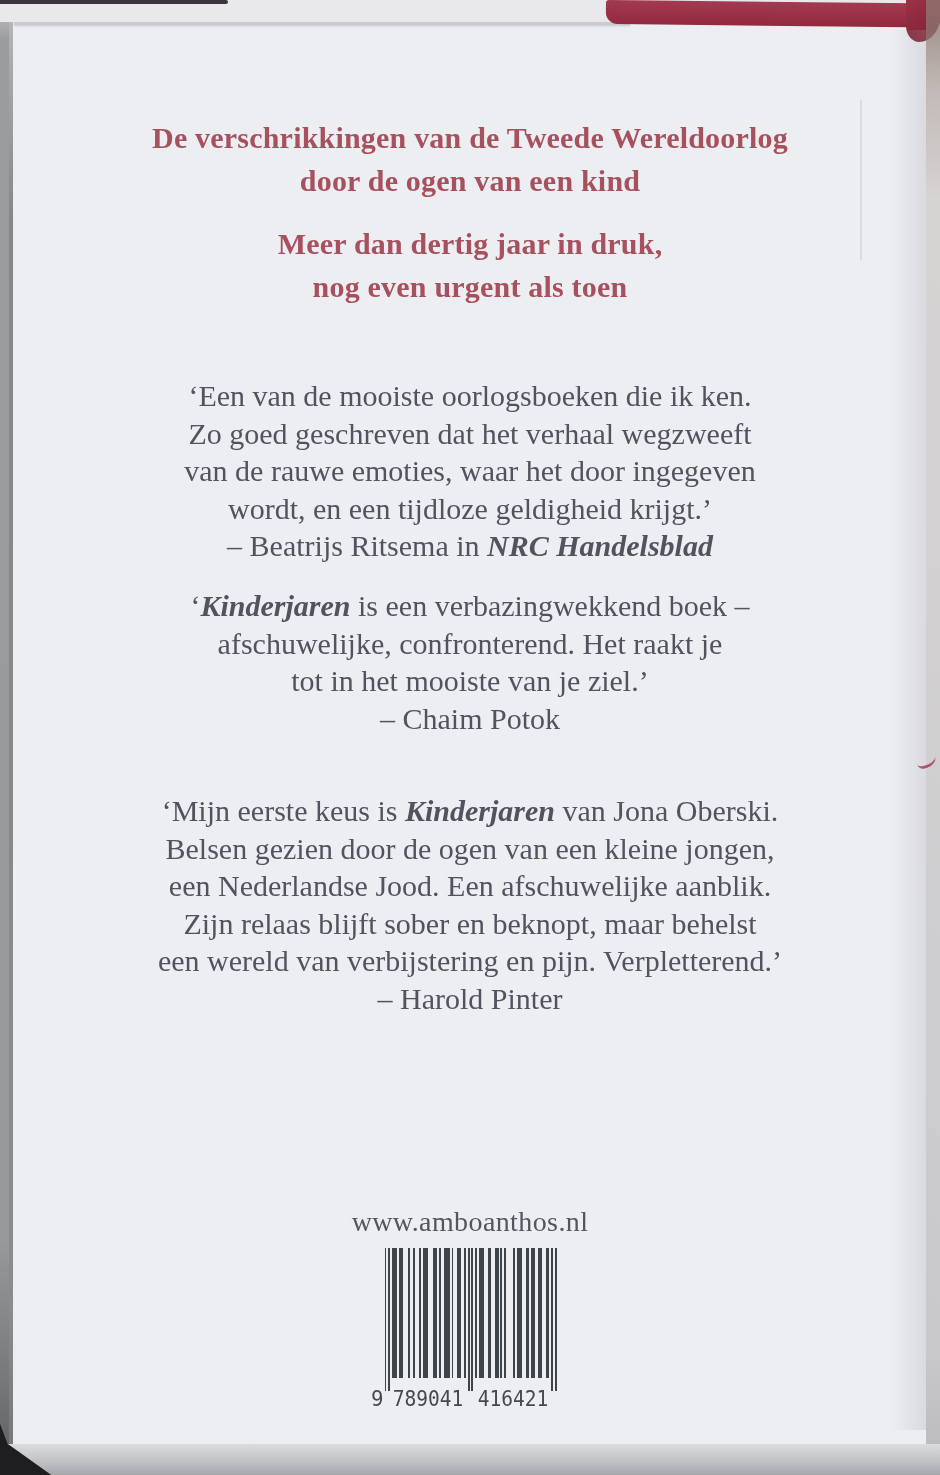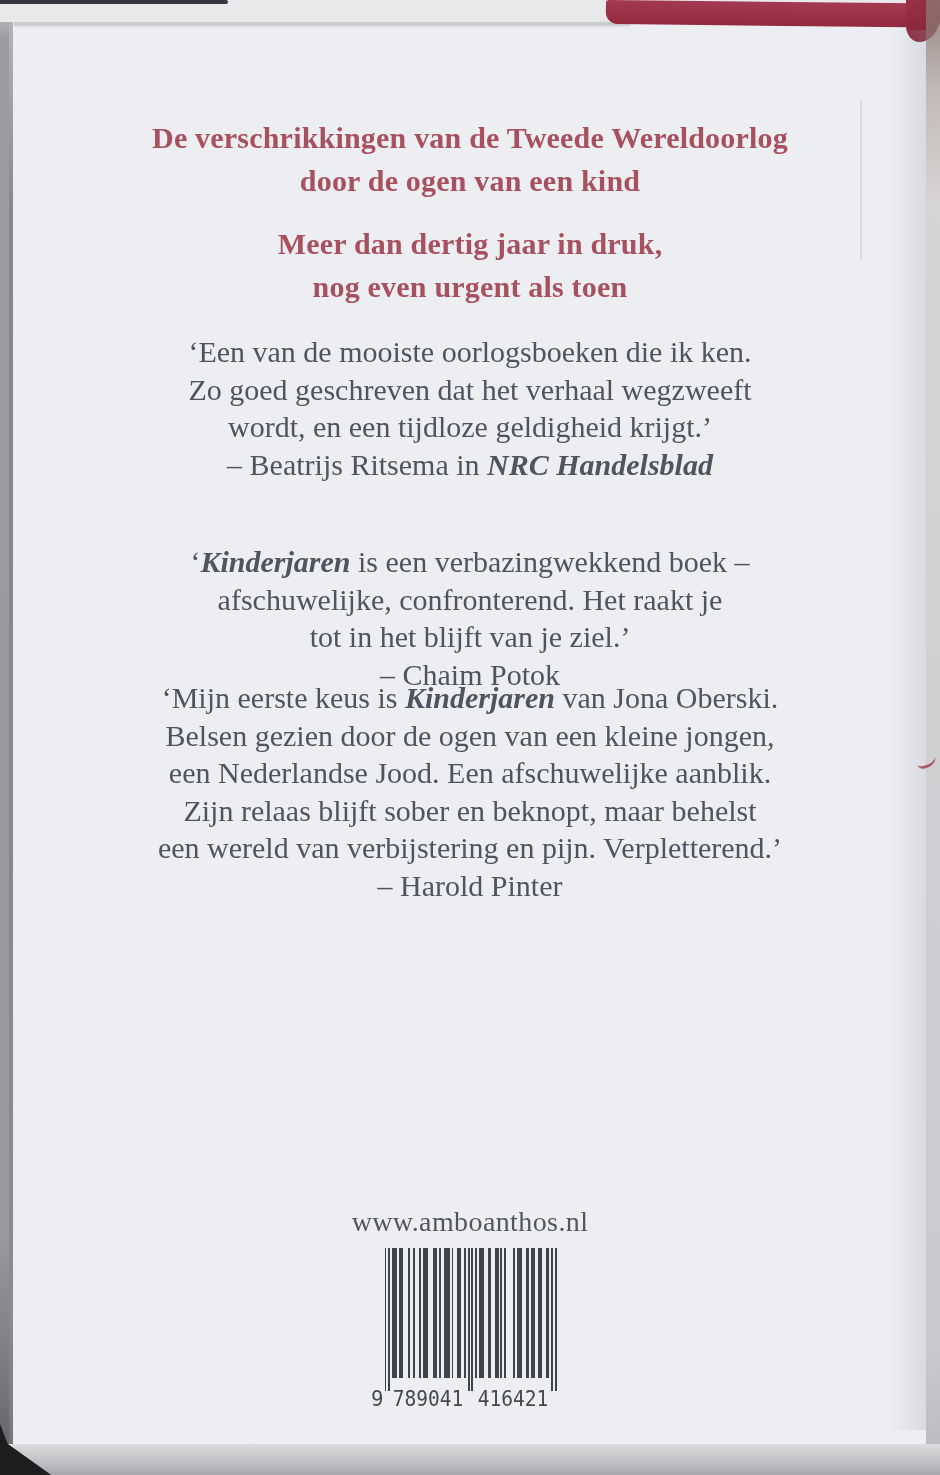--- a/index.html
+++ b/index.html
@@ -20,29 +20,29 @@
   .red-cap{right:0;top:0;width:34px;height:42px;background:linear-gradient(150deg,#9c3246,#7e1f31);border-radius:0 0 70% 45%;}
   .right-shade{right:0;top:0;width:14px;height:1475px;background:linear-gradient(#8d7b74 30px,#b3a8a2 90px,#cfcbc9 200px,#c5c3c4 900px,#bdbcbe 1350px,#a7a8ab 1475px);opacity:.75;}
   .right-curve{right:14px;top:30px;width:36px;height:1400px;background:linear-gradient(to right,rgba(170,170,182,0),rgba(160,160,172,.25));}
   .crease{left:860px;top:100px;width:2px;height:160px;background:rgba(120,120,140,.15);}
   .red-mark{right:4px;top:752px;width:20px;height:13px;border:0;border-bottom:3px solid #a43a50;border-radius:0 0 60% 40%;transform:rotate(-18deg);opacity:.8;}
   .bottom-grey{left:0;top:1444px;width:940px;height:31px;background:linear-gradient(#dbdcde,#bfc0c3 60%,#a6a7aa);}
   .corner-black{left:0;top:1418px;width:54px;height:57px;background:#1e1e20;clip-path:polygon(0 10%,14% 45%,95% 100%,0 100%);}
   
   .text-block{left:14px;right:14px;text-align:center;}
   .red-heading{color:#a7515f;font-weight:bold;font-size:30px;line-height:43px;letter-spacing:.2px;}
-  .quote{color:#50545e;font-size:30px;line-height:37.5px;}
+  .quote{color:#50545e;font-size:30px;line-height:37.5px;margin-top:44px;}
   .quote .it{font-style:italic;font-weight:bold;}
   .website{top:1206px;color:#53565e;font-size:28px;letter-spacing:.4px;}
   .barcode-wrap{left:370px;top:1248px;width:200px;}
   #tagline{top:116px;}
   #subtagline{top:222px;text-align:center;}
   #quote-0{top:333px;}
   #quote-1{top:543px;}
-  #quote-2{top:679px;}
+  #quote-2{top:748px;}
 </style>
 </head>
 <body>
 
 <div class="abs edge-left"></div>
 <div class="abs edge-left-line"></div>
 <div class="abs top-strip"></div>
 <div class="abs page-top-edge"></div>
 <div class="abs red-band"></div>
 <div class="abs red-cap"></div>
@@ -60,28 +60,29 @@
   </div>
 
 <div id="subtagline" class="abs text-block red-heading">
     <div>Meer dan dertig jaar in druk,</div>
     <div>nog even urgent als toen</div>
   </div>
 
 <div id="quote-0" class="abs text-block quote">
     <div><span>‘Een van de mooiste oorlogsboeken die ik ken.</span></div>
     <div><span>Zo goed geschreven dat het verhaal wegzweeft</span></div>
+    <div><span>van de rauwe emoties, waar het door ingegeven</span></div>
     <div><span>wordt, en een tijdloze geldigheid krijgt.’</span></div>
     <div><span>– Beatrijs Ritsema in </span><span class="it">NRC Handelsblad</span></div>
   </div>
 
 <div id="quote-1" class="abs text-block quote">
     <div><span>‘</span><span class="it">Kinderjaren</span><span> is een verbazingwekkend boek –</span></div>
     <div><span>afschuwelijke, confronterend. Het raakt je</span></div>
-    <div><span>tot in het blijft van je ziel.’</span></div>
+    <div><span>tot in het mooiste van je ziel.’</span></div>
     <div><span>– Chaim Potok</span></div>
   </div>
 
 <div id="quote-2" class="abs text-block quote">
     <div><span>‘Mijn eerste keus is </span><span class="it">Kinderjaren</span><span> van Jona Oberski.</span></div>
     <div><span>Belsen gezien door de ogen van een kleine jongen,</span></div>
     <div><span>een Nederlandse Jood. Een afschuwelijke aanblik.</span></div>
     <div><span>Zijn relaas blijft sober en beknopt, maar behelst</span></div>
     <div><span>een wereld van verbijstering en pijn. Verpletterend.’</span></div>
     <div><span>– Harold Pinter</span></div>

